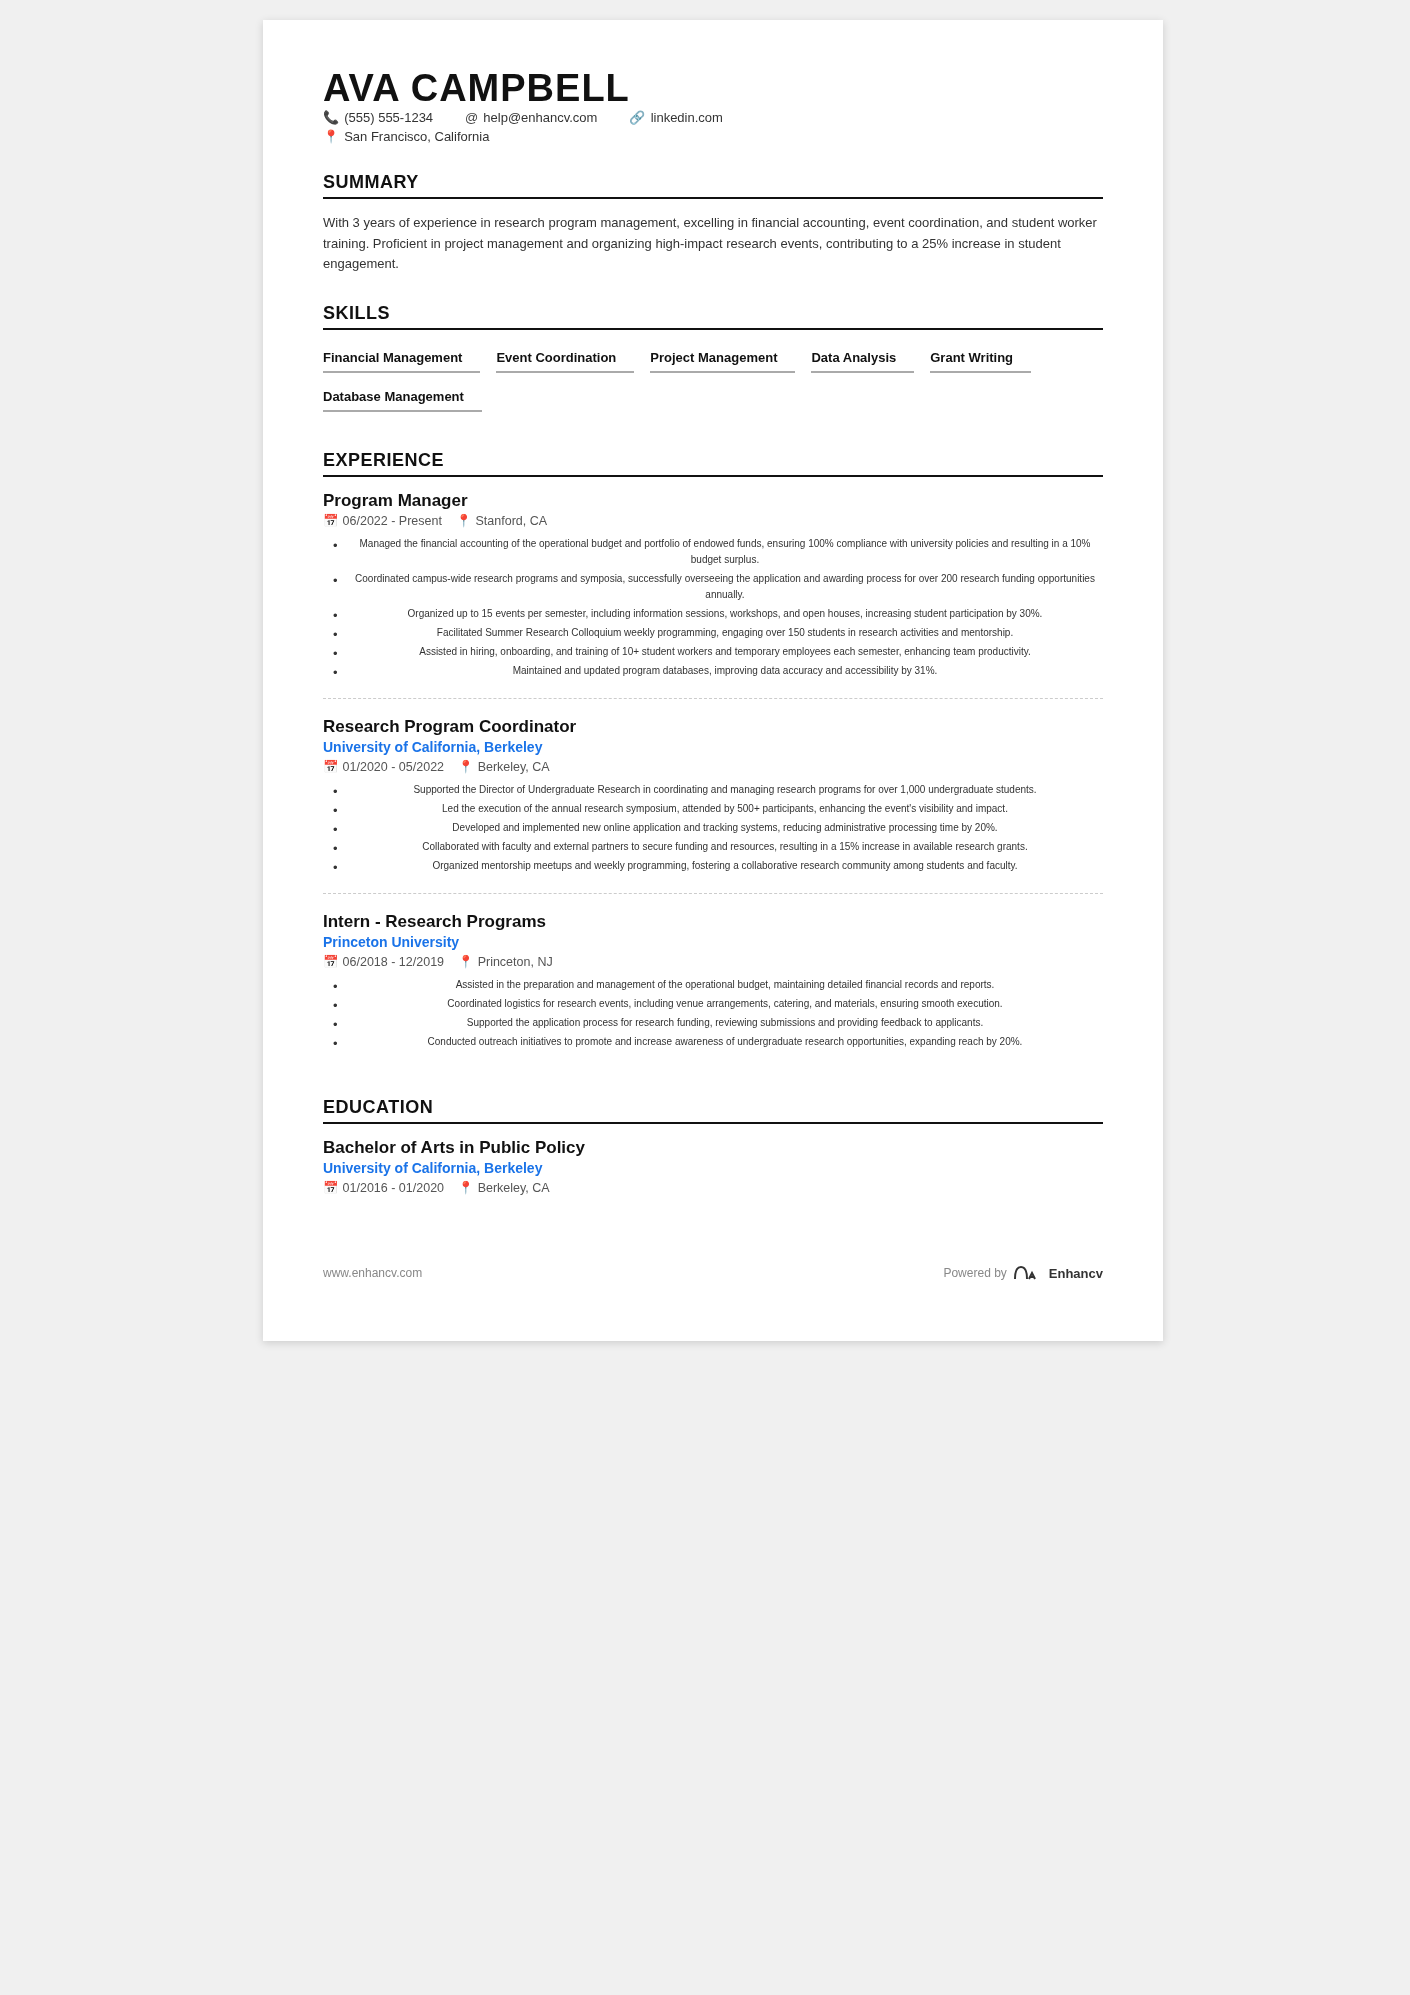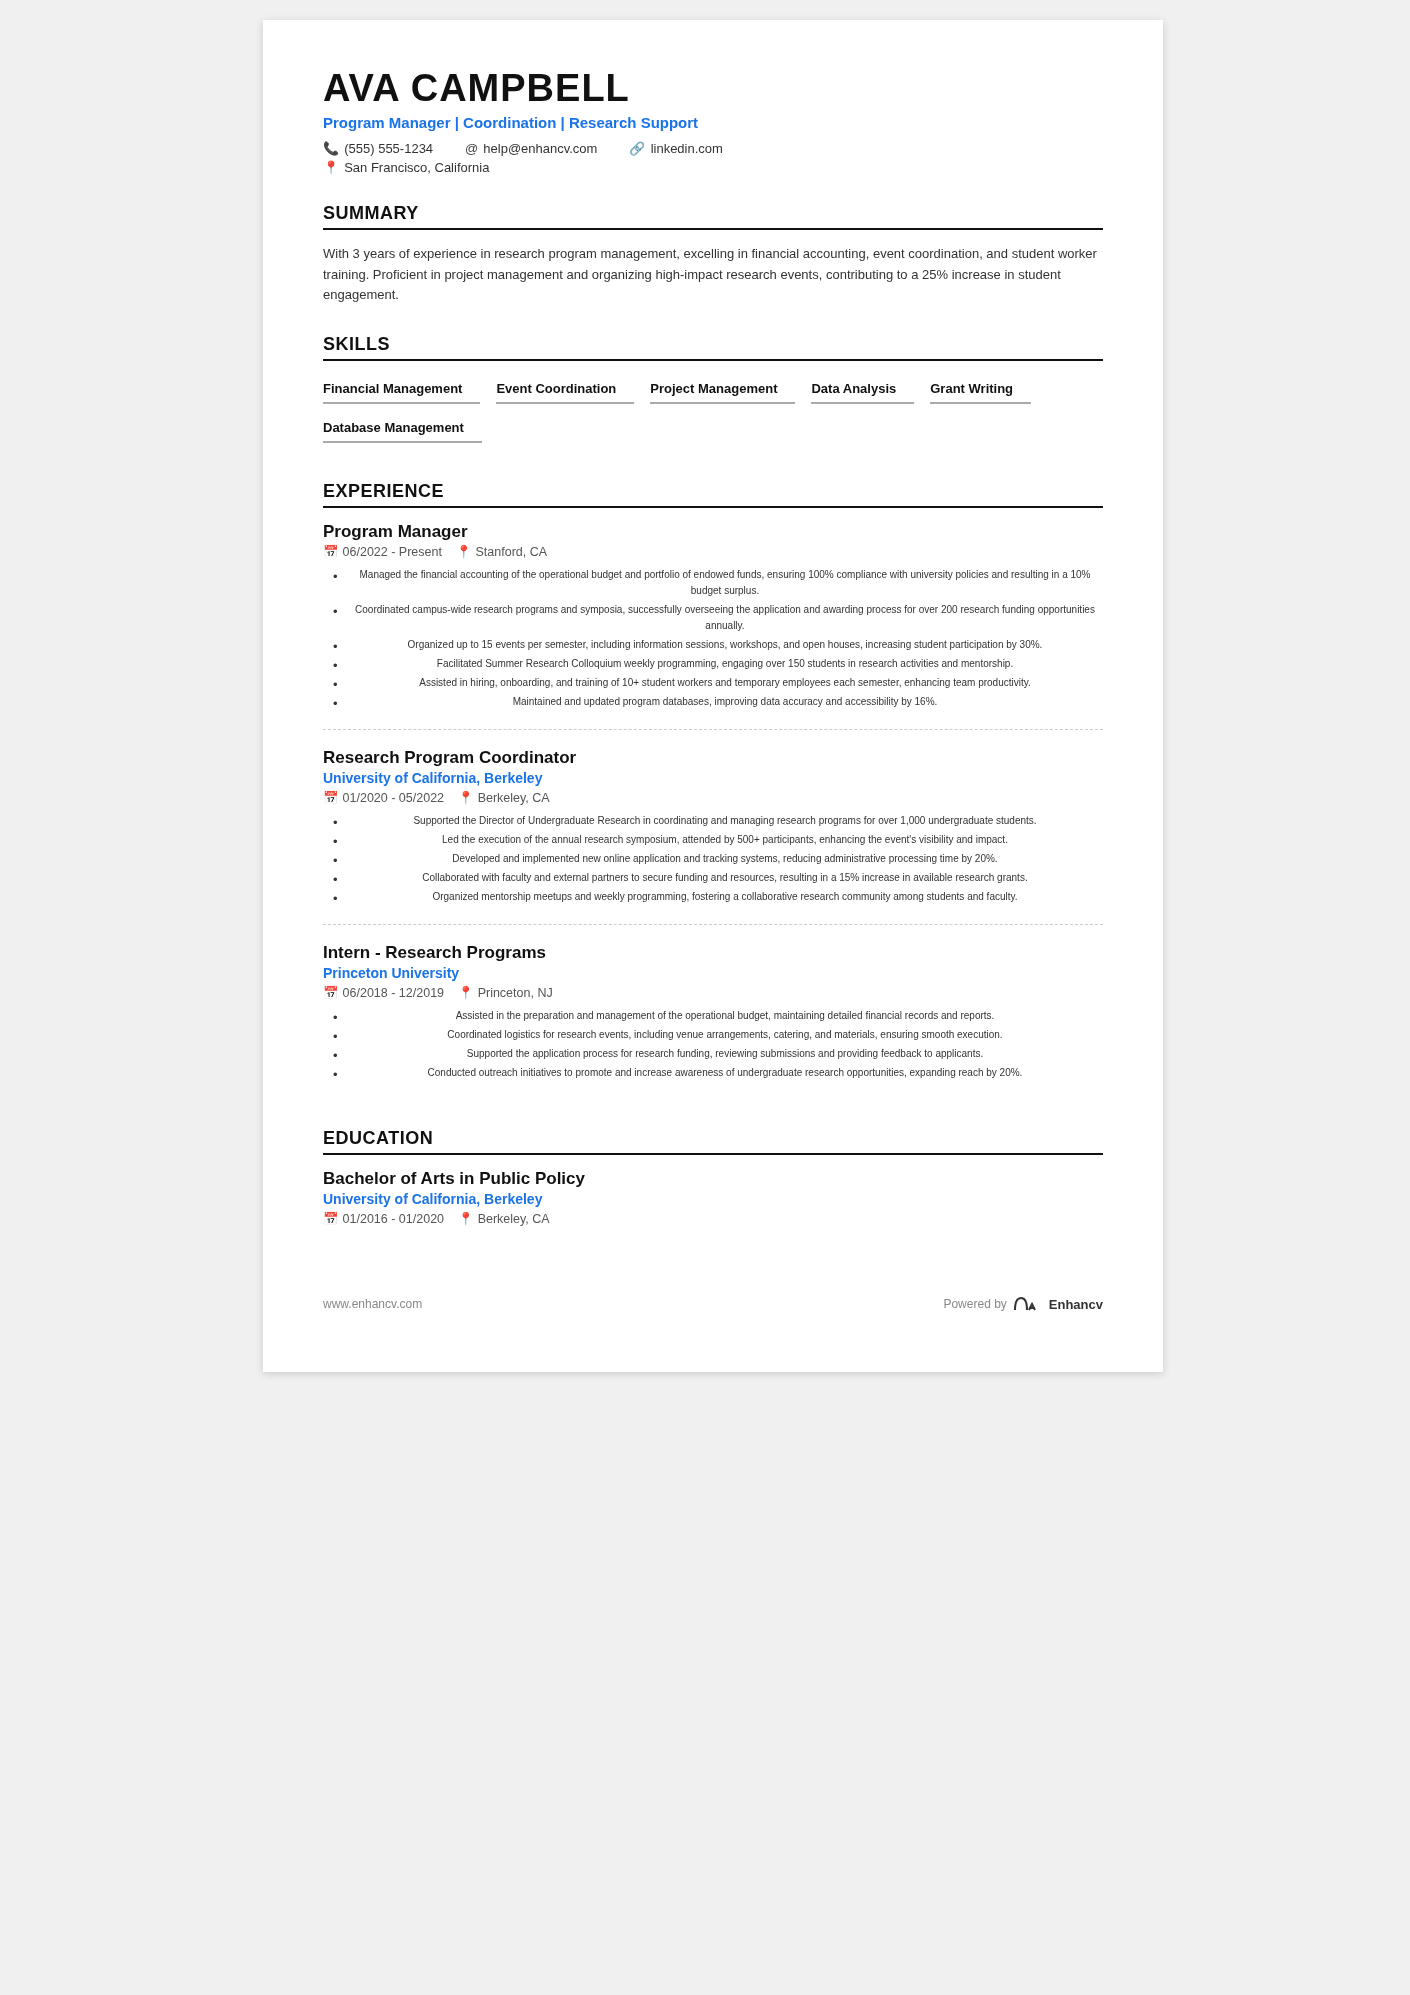--- a/index.html
+++ b/index.html
@@ -201,21 +201,20 @@
       color: #333;
     }
   </style>
 </head>
 <body>
 
 <div class="resume-page">
 
   <div>
     <div class="header-name">AVA CAMPBELL</div>
-    <div class="header-title">Program Manager | Coordination | Research Support</div>
     <div class="contact-row">
       <div class="contact-item">
         <span class="contact-icon">📞</span>
         <span>(555) 555-1234</span>
       </div>
       <div class="contact-item">
         <span class="contact-icon">@</span>
         <span>help@enhancv.com</span>
       </div>
       <div class="contact-item">
@@ -260,21 +259,21 @@
       <span>📍</span>
       <span>Stanford, CA</span>
     </div>
   </div>
           <ul class="bullet-list">
             <li>Managed the financial accounting of the operational budget and portfolio of endowed funds, ensuring 100% compliance with university policies and resulting in a 10% budget surplus.</li>
             <li>Coordinated campus-wide research programs and symposia, successfully overseeing the application and awarding process for over 200 research funding opportunities annually.</li>
             <li>Organized up to 15 events per semester, including information sessions, workshops, and open houses, increasing student participation by 30%.</li>
             <li>Facilitated Summer Research Colloquium weekly programming, engaging over 150 students in research activities and mentorship.</li>
             <li>Assisted in hiring, onboarding, and training of 10+ student workers and temporary employees each semester, enhancing team productivity.</li>
-            <li>Maintained and updated program databases, improving data accuracy and accessibility by 16%.</li>
+            <li>Maintained and updated program databases, improving data accuracy and accessibility by 31%.</li>
           </ul>
         </div>
         <div class="experience-entry">
           <div class="job-title">Research Program Coordinator</div>
           <div class="company-name">University of California, Berkeley</div>
           <div class="job-meta">
     <div class="job-meta-item">
       <span>📅</span>
       <span>01/2020 - 05/2022</span>
     </div>

